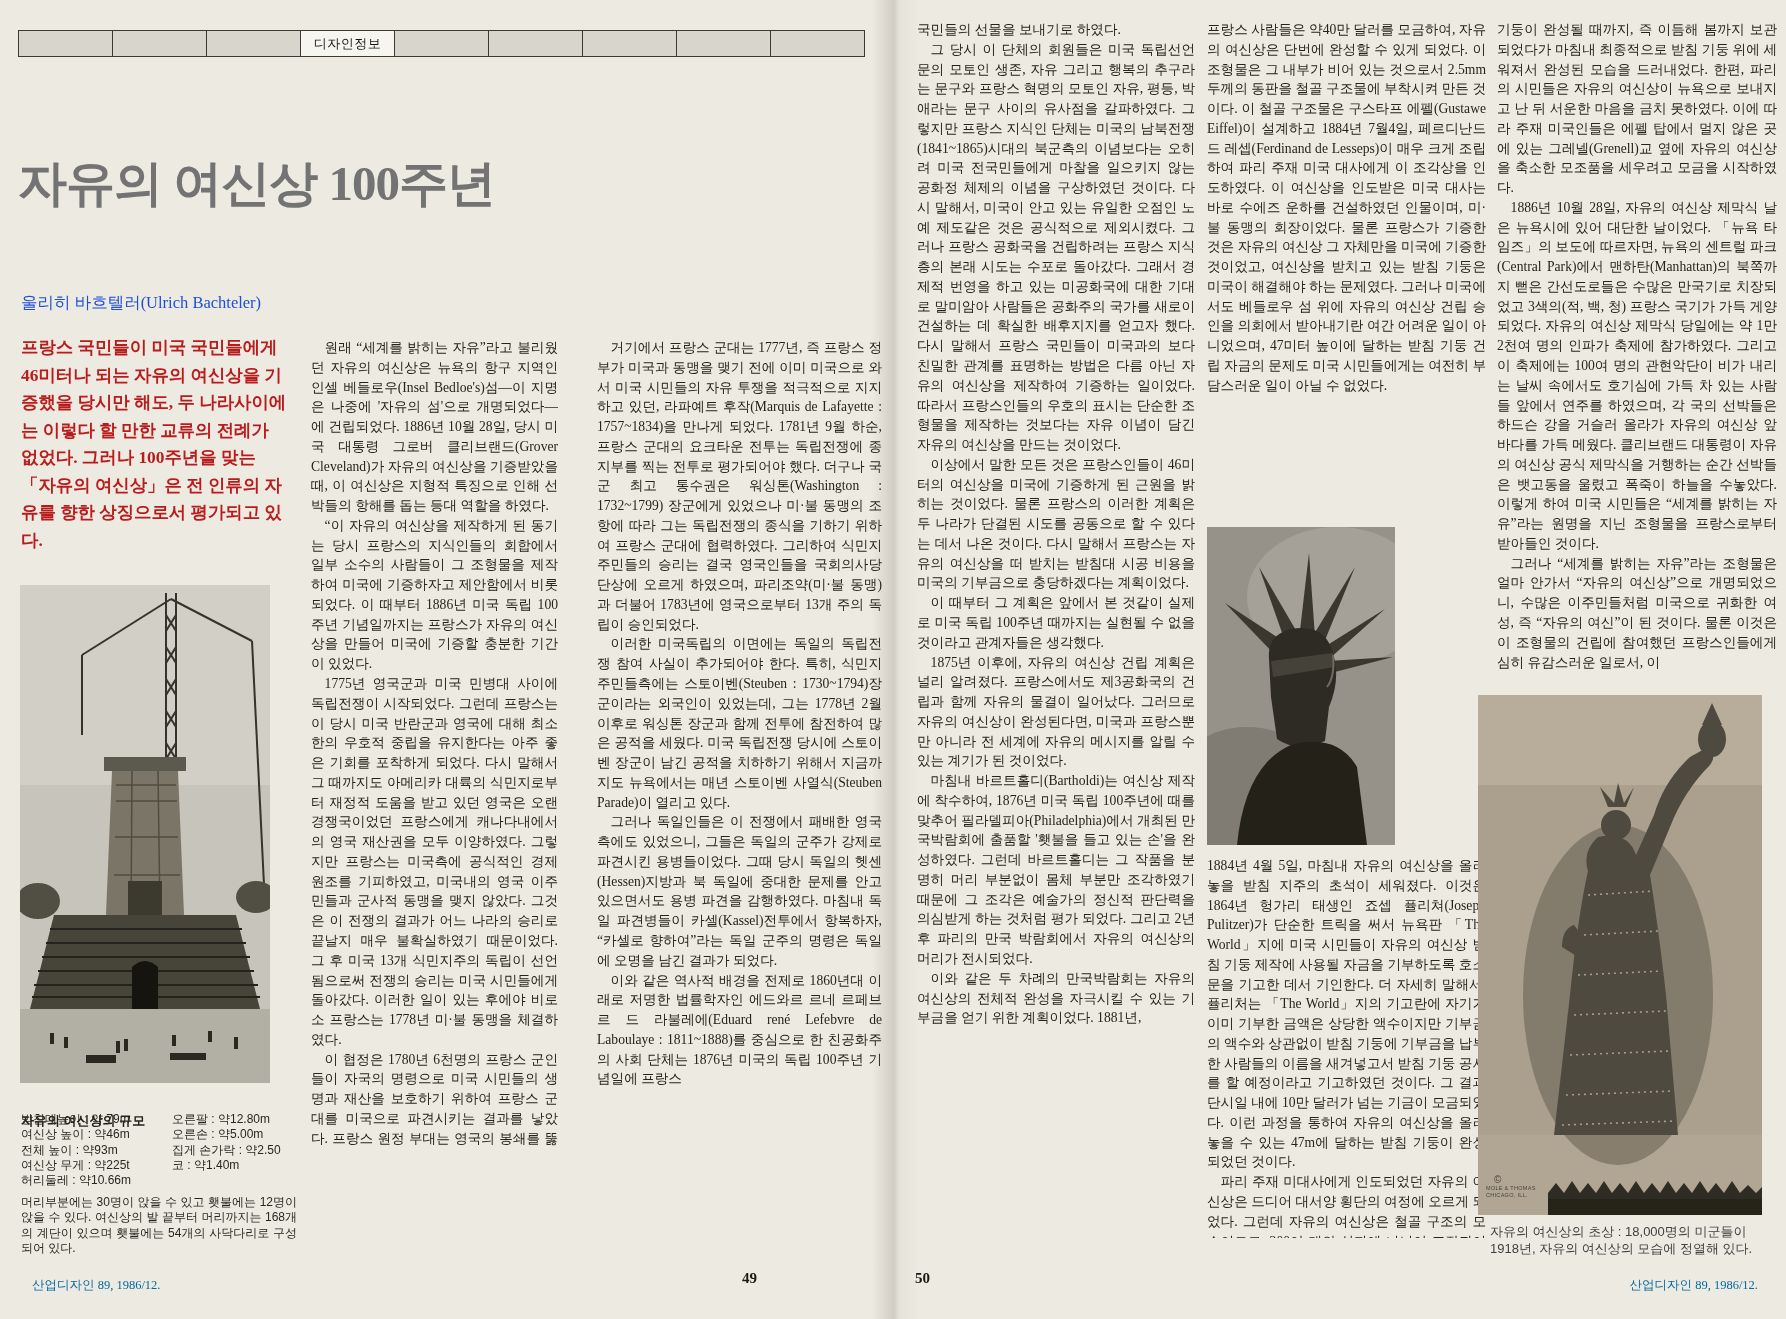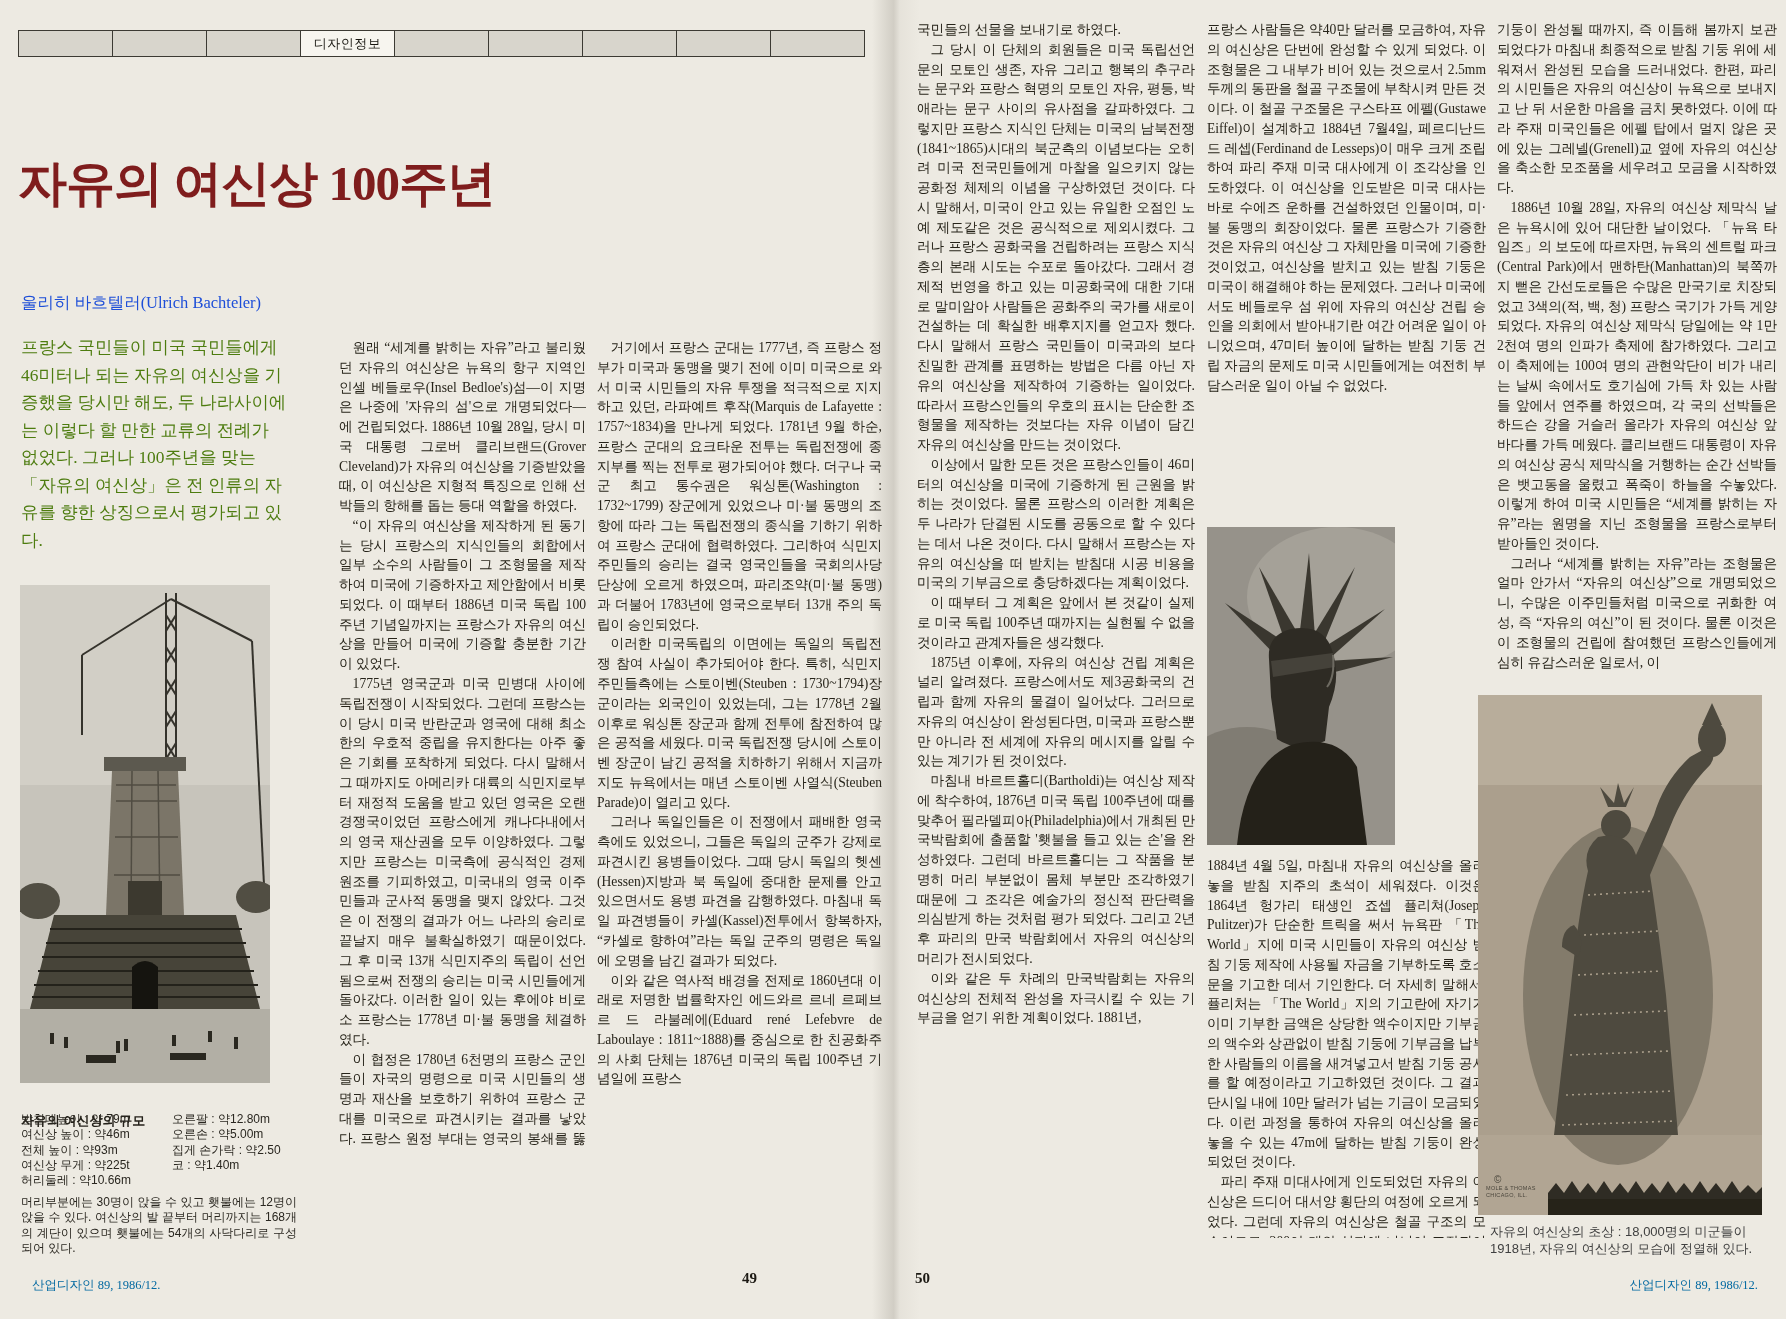--- a/index.html
+++ b/index.html
@@ -8,30 +8,30 @@
   .gutter-shade{position:absolute;left:872px;top:0;width:48px;height:1319px;
     background:linear-gradient(90deg,rgba(110,104,92,0) 0%,rgba(110,104,92,.22) 45%,rgba(110,104,92,.06) 58%,rgba(110,104,92,0) 100%);}
   
   .hdr{position:absolute;left:18px;top:30px;width:845px;height:25px;display:flex;
        border:1.5px solid #3c3a33;background:#d8d5cc;}
   .hdr .cell{flex:1;border-right:1.5px solid #3c3a33;background:#d8d5cc;}
   .hdr .cell:last-child{border-right:none;}
   .hdr .cell.active{background:#f7f5ef;display:flex;align-items:center;justify-content:center;
        font-family:"Liberation Sans","DejaVu Sans",sans-serif;font-size:13px;color:#17150f;letter-spacing:.5px;}
   
-  .title{position:absolute;left:18px;top:118px;font-size:49px;font-weight:bold;color:#7f1d1d;
+  .title{position:absolute;left:18px;top:118px;font-size:49px;font-weight:bold;color:#737373;
          letter-spacing:-1px;white-space:nowrap;text-align:right;}
   .author{position:absolute;left:21px;top:292px;font-size:16.5px;color:#1d4ed8;}
-  .intro{position:absolute;left:21px;top:334px;width:268px;font-size:17.4px;font-weight:normal;
-         line-height:1.58;color:#4d7c0f;}
+  .intro{position:absolute;left:21px;top:334px;width:268px;font-size:17.4px;font-weight:bold;
+         line-height:1.58;color:#b91c1c;}
   
   .col{position:absolute;font-size:13.6px;line-height:1.455;text-align:justify;color:#262319;overflow:hidden;}
   .col p{margin:0;text-indent:1em;}
   .col p.cont{text-indent:0;}
-  .c-l2{left:311px;top:338px;width:247px;height:812px;margin-left:28px;}
+  .c-l2{left:311px;top:338px;width:247px;height:812px;}
   .c-l3{left:597px;top:338px;width:285px;height:812px;}
   .c-r1{left:917px;top:20px;width:278px;height:1122px;}
   .c-r2a{left:1207px;top:20px;width:279px;height:492px;}
   .c-r2b{left:1207px;top:856px;width:279px;height:382px;}
   .c-r3{left:1497px;top:20px;width:280px;height:666px;}
   
   .photo{position:absolute;display:block;}
   
   .sans{font-family:"Liberation Sans","DejaVu Sans",sans-serif;}
   .spec-title{position:absolute;left:21px;top:1092px;font-size:13px;font-weight:bold;color:#24211a;margin-top:20px;}

